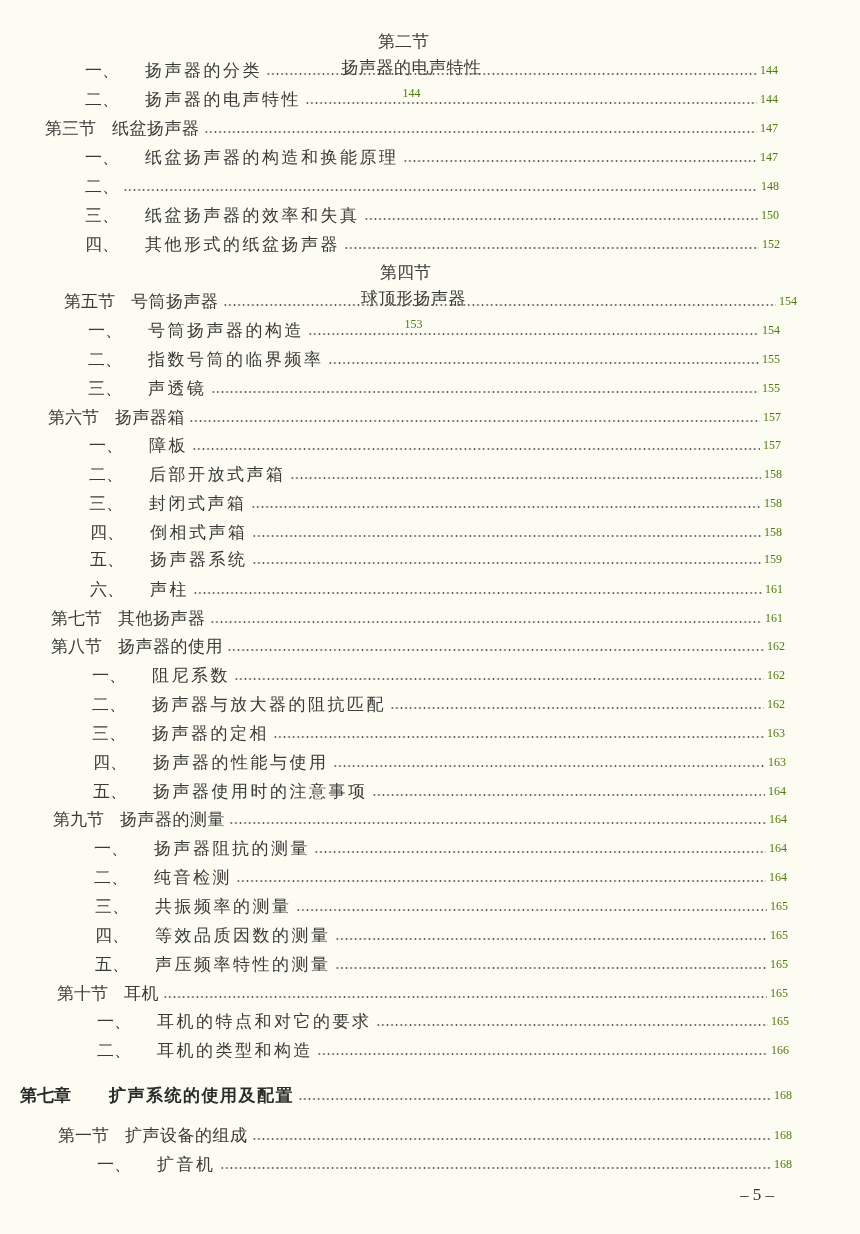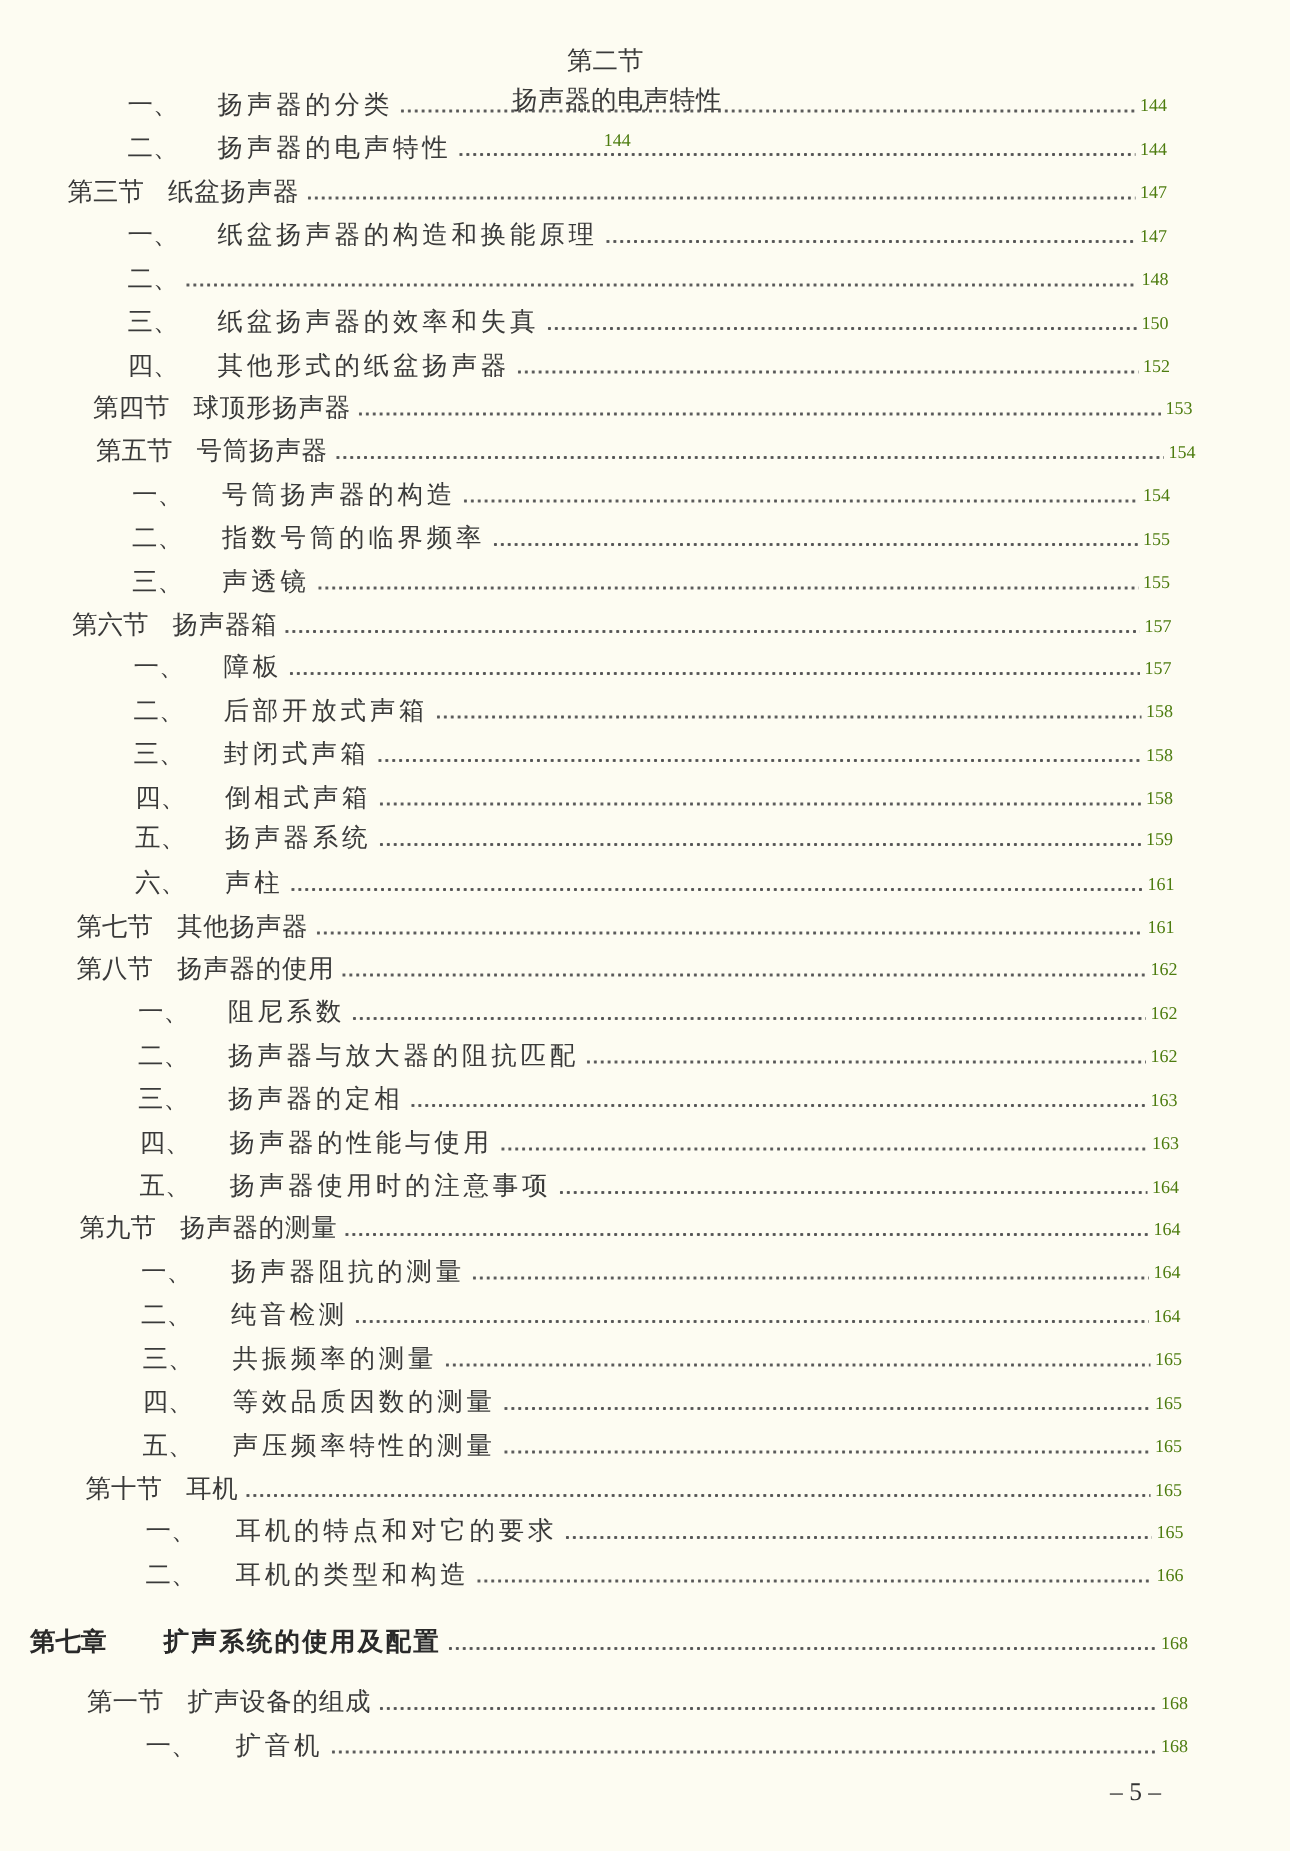--- a/index.html
+++ b/index.html
@@ -85,21 +85,21 @@
       <span class="title">纸盆扬声器的效率和失真</span>
       <span class="leader"></span>
       <span class="page">150</span>
     </div>
     <div class="row sub" style="top: 231px; left: 85px; width: 695px;">
       <span class="num">四、</span>
       <span class="title">其他形式的纸盆扬声器</span>
       <span class="leader"></span>
       <span class="page">152</span>
     </div>
-    <div class="row section" style="top: 259px; left: 62px; width: 733px;">
+    <div class="row section" style="top: 259px; left: 47px; width: 733px; flex-direction: column;">
       <span class="sec-label">第四节</span>
       <span class="title">球顶形扬声器</span>
       <span class="leader"></span>
       <span class="page">153</span>
     </div>
     <div class="row section" style="top: 288px; left: 64px; width: 733px;">
       <span class="sec-label">第五节</span>
       <span class="title">号筒扬声器</span>
       <span class="leader"></span>
       <span class="page">154</span>

